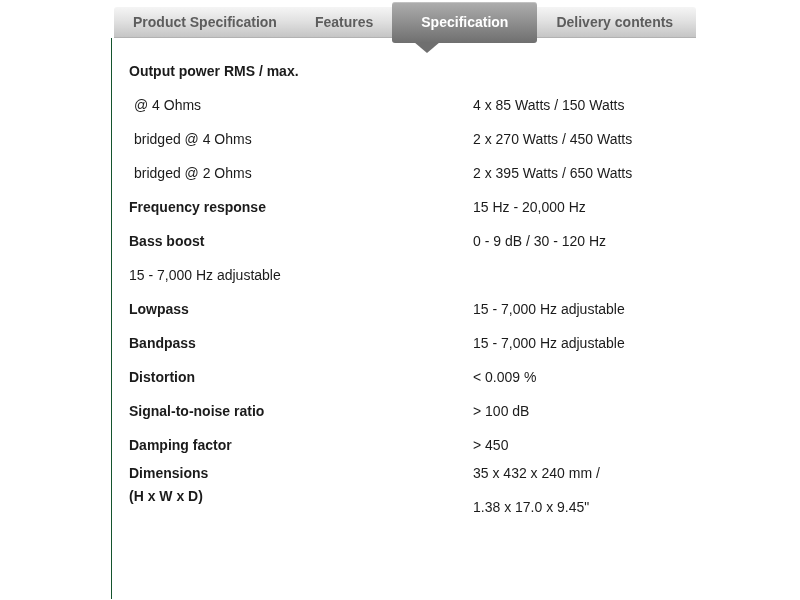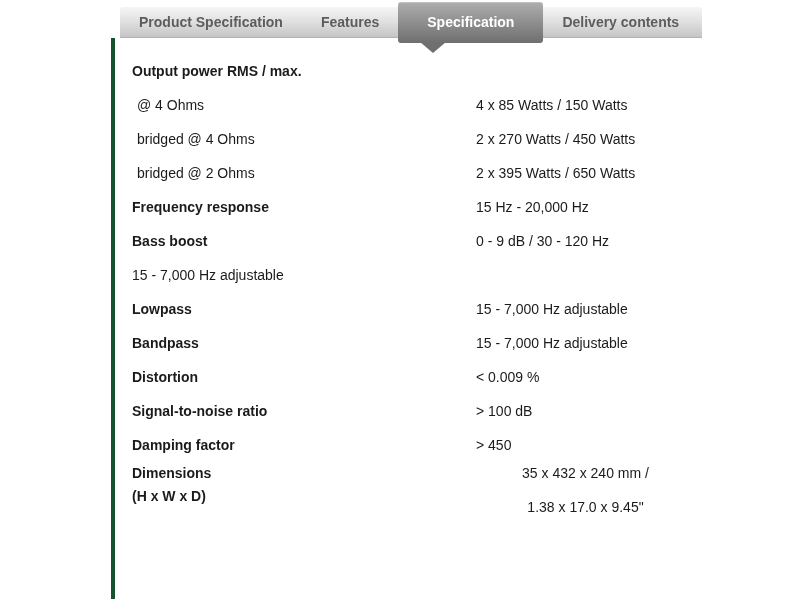--- a/index.html
+++ b/index.html
@@ -7,21 +7,21 @@
     width: 800px; height: 600px;
     background: #ffffff;
     font-family: "Liberation Sans", sans-serif;
     position: relative;
     overflow: hidden;
   }
   .panel { position: absolute; left: 111px; top: 7px; }
 
   
   .tabbar {
-    margin-left: 9px;
+    margin-left: 3px;
     width: 582px; height: 31px;
     background: linear-gradient(to bottom, #f5f5f5 0%, #e2e2e2 45%, #c5c5c5 100%);
     border-bottom: 1px solid #b2b2b2;
     border-radius: 3px 3px 0 0;
     display: flex;
     align-items: center;
     box-sizing: border-box;
   }
   .tab {
     font-size: 14px;
@@ -47,39 +47,39 @@
     position: absolute;
     left: 22px; bottom: -10px;
     width: 0; height: 0;
     border-left: 13px solid transparent;
     border-right: 13px solid transparent;
     border-top: 11px solid #6f6f6f;
   }
 
   
   .content {
-    border-left: 4px solid #14532d;
+    border-left: 1px solid #14532d;
     width: 584px; height: 561px;
     box-sizing: border-box;
     padding: 16px 0 0 17px;
   }
   .row {
     display: grid;
     grid-template-columns: 344px 1fr;
     min-height: 34px;
     align-items: center;
     font-size: 14px;
     color: #1b1b1b;
   }
   .row .label { font-weight: bold; white-space: pre-line; }
   .row.plain .label { font-weight: normal; padding-left: 5px; }
   .row .value { white-space: pre-line; }
   .row.dims { align-items: start; }
   .row.dims .label { line-height: 23px; }
-  .row.dims .value { line-height: 34px; position: relative; top: -6px; text-align: center; }
+  .row.dims .value { line-height: 34px; position: relative; top: -6px; }
 </style>
 </head>
 <body>
 
 <div class="panel">
   <div class="tabbar">
     <div class="tab">Product Specification</div>
     <div class="tab">Features</div>
     <div class="tab active">
       <span>Specification</span>

